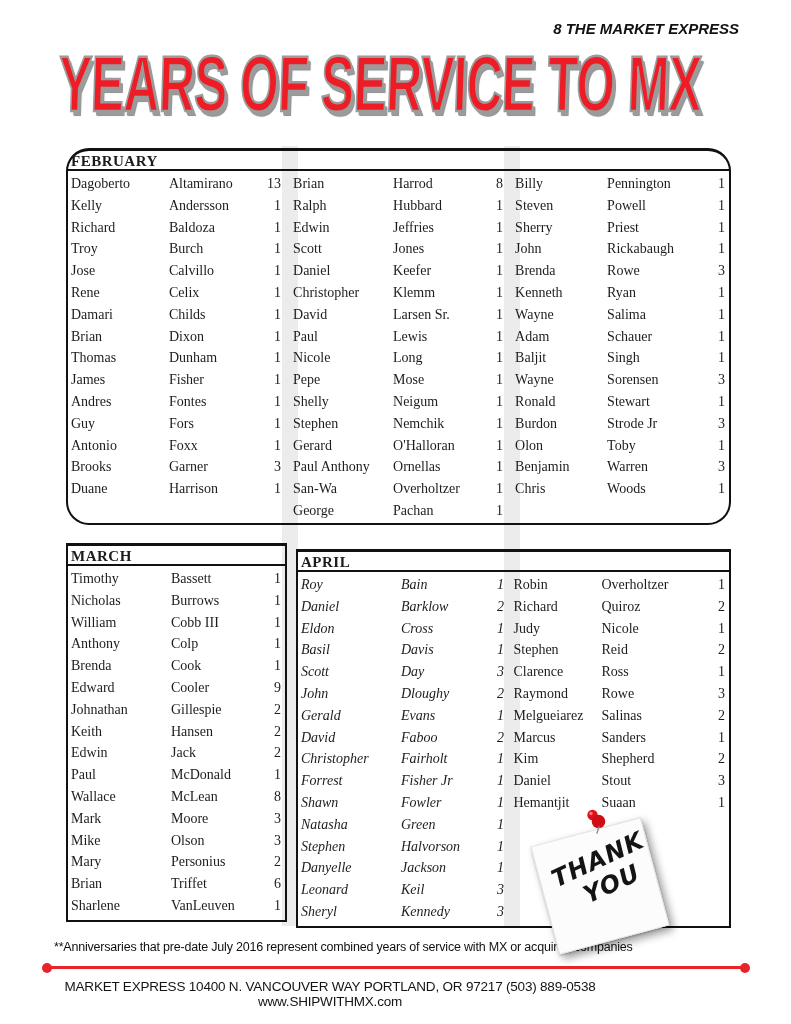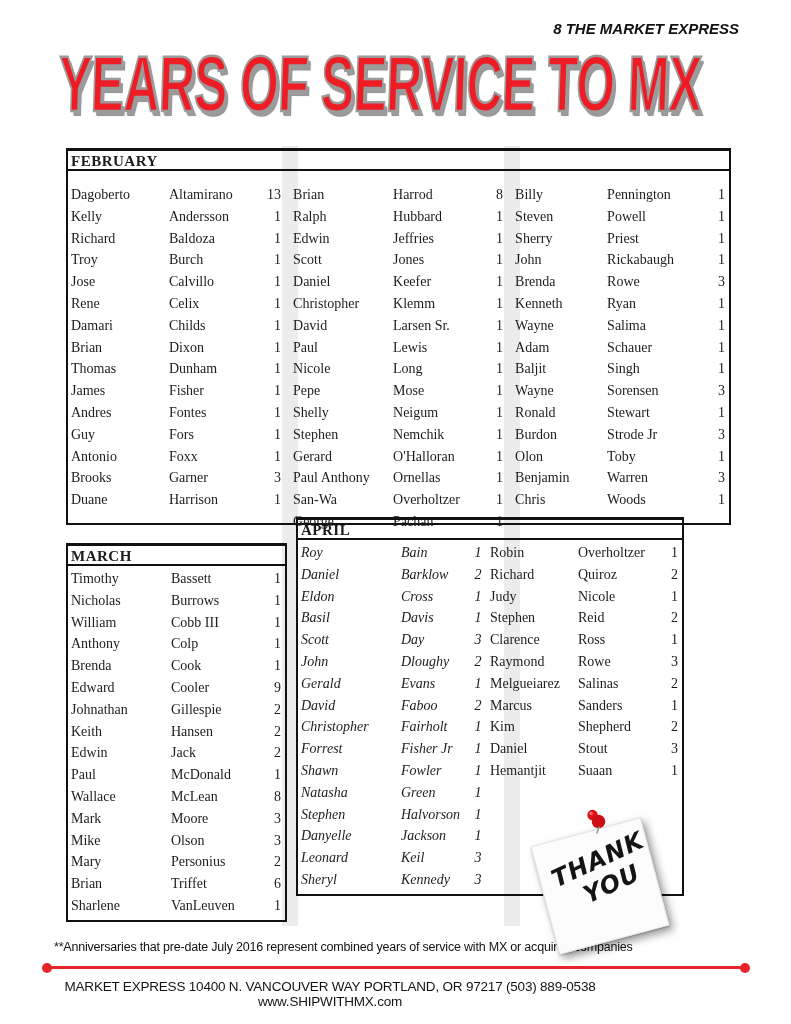--- a/index.html
+++ b/index.html
@@ -37,25 +37,25 @@
     height:20px; line-height:18px; padding:1px 3px 0 3px;
     border-bottom:2px solid #111;
     font-weight:bold; font-size:15px; letter-spacing:0.5px;
   }
   .box-label span { border-bottom:1.5px solid #111; }
   .box-body { display:flex; justify-content:space-between; padding:2px 3px 0 3px; }
   .group { display:block; }
   .row { display:grid; height:21.8px; line-height:21.8px; font-size:14px; }
   .row .yr { text-align:right; padding-right:1px; }
 
-  .feb  { left:66px; top:148px; width:665px; height:377px; }
+  .feb  { left:66px; top:148px; width:665px; height:377px;border-radius:23px; }
   .mar  { left:66px; top:543px; width:221px; height:379px; }
-  .apr  { left:296px; top:517px; width:388px; height:379px; }
-
-  .feb .group { width:32.2%;margin-top:11px; }
+  .apr  { left:296px; top:549px; width:435px; height:379px; }
+
+  .feb .group { width:32.2%; }
   .g-feb1 .row { grid-template-columns:98px 1fr 26px; }
   .g-feb2 .row { grid-template-columns:100px 1fr 22px; }
   .g-feb3 .row { grid-template-columns:92px 1fr 22px; }
   .mar .group  { width:100%; }
   .g-mar .row  { grid-template-columns:100px 1fr 22px; }
   .g-apr1      { width:48%; }
   .g-apr2      { width:50%; }
   .g-apr1 .row { grid-template-columns:100px 1fr 22px;font-style:italic; }
   .g-apr2 .row { grid-template-columns:88px 1fr 22px; }
 

